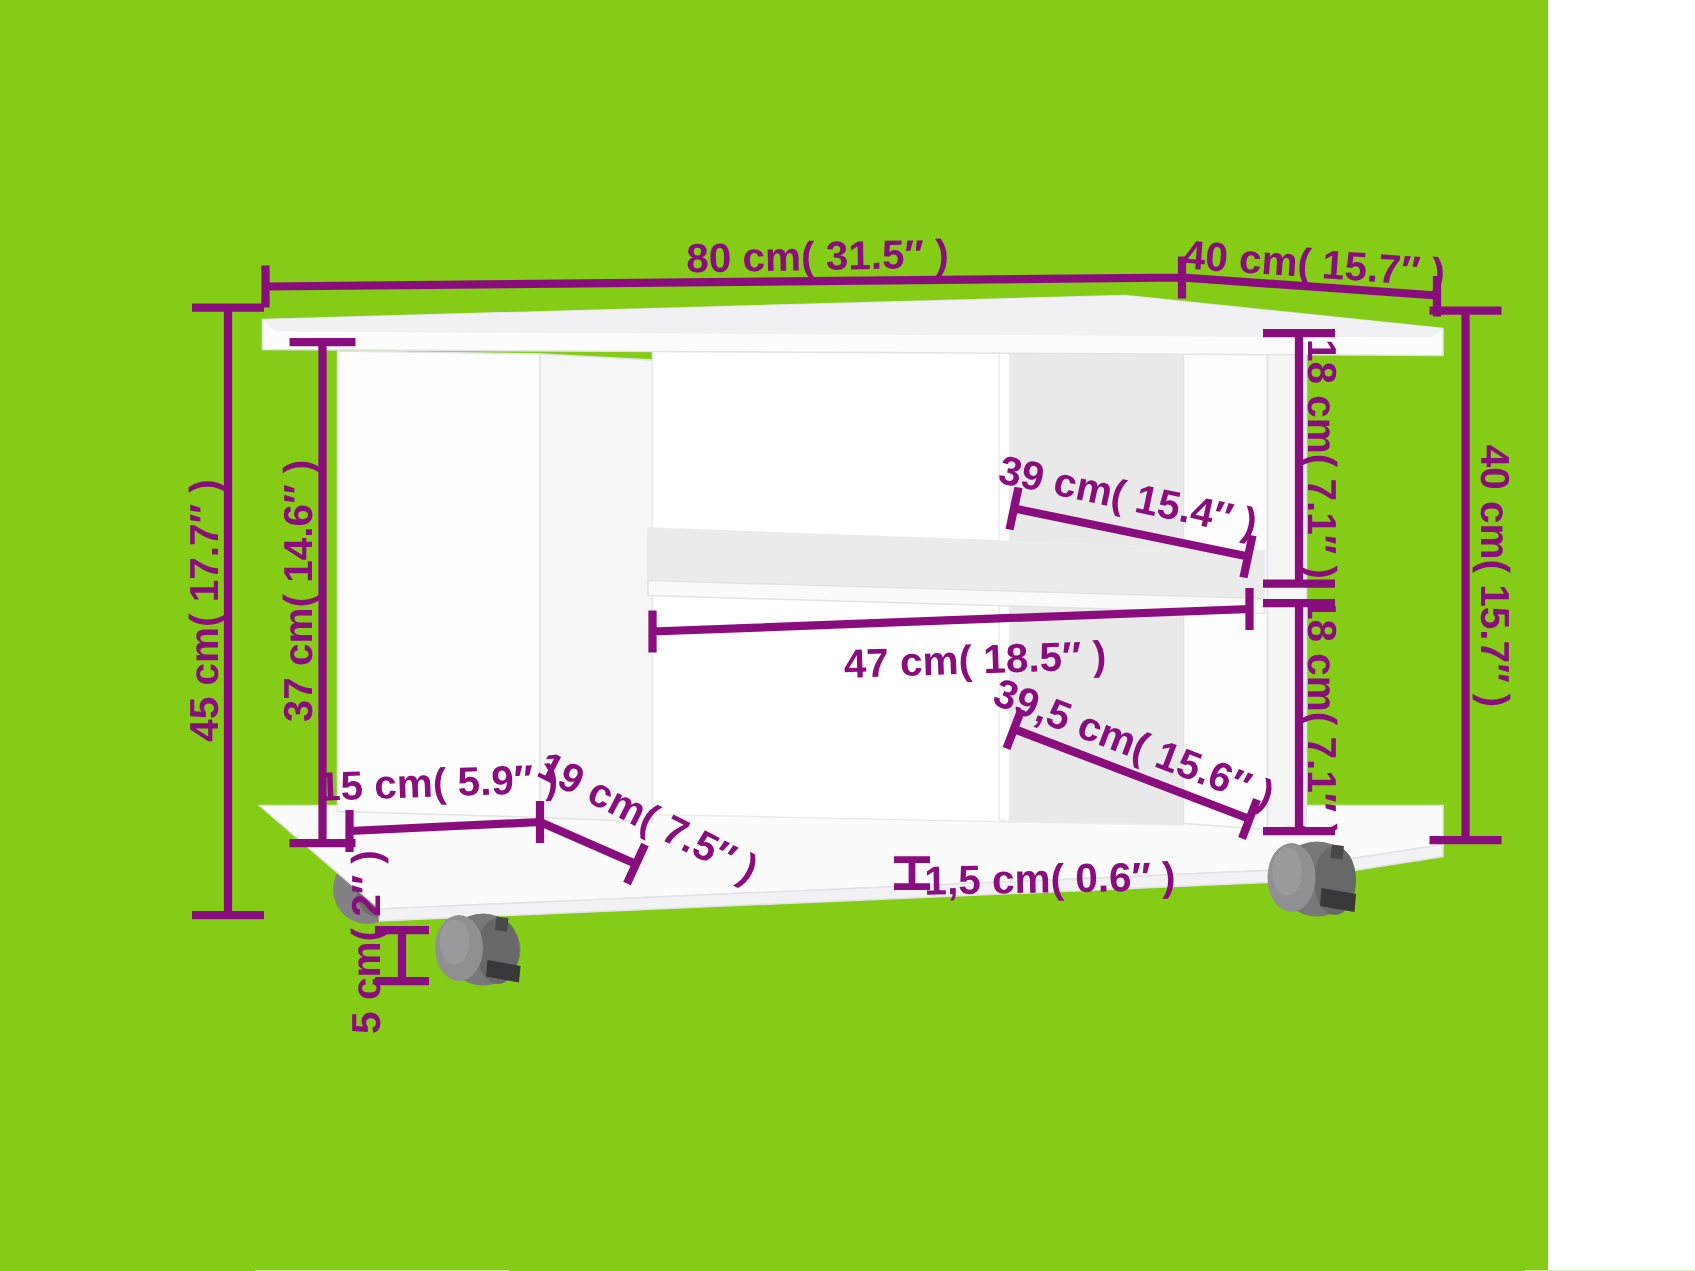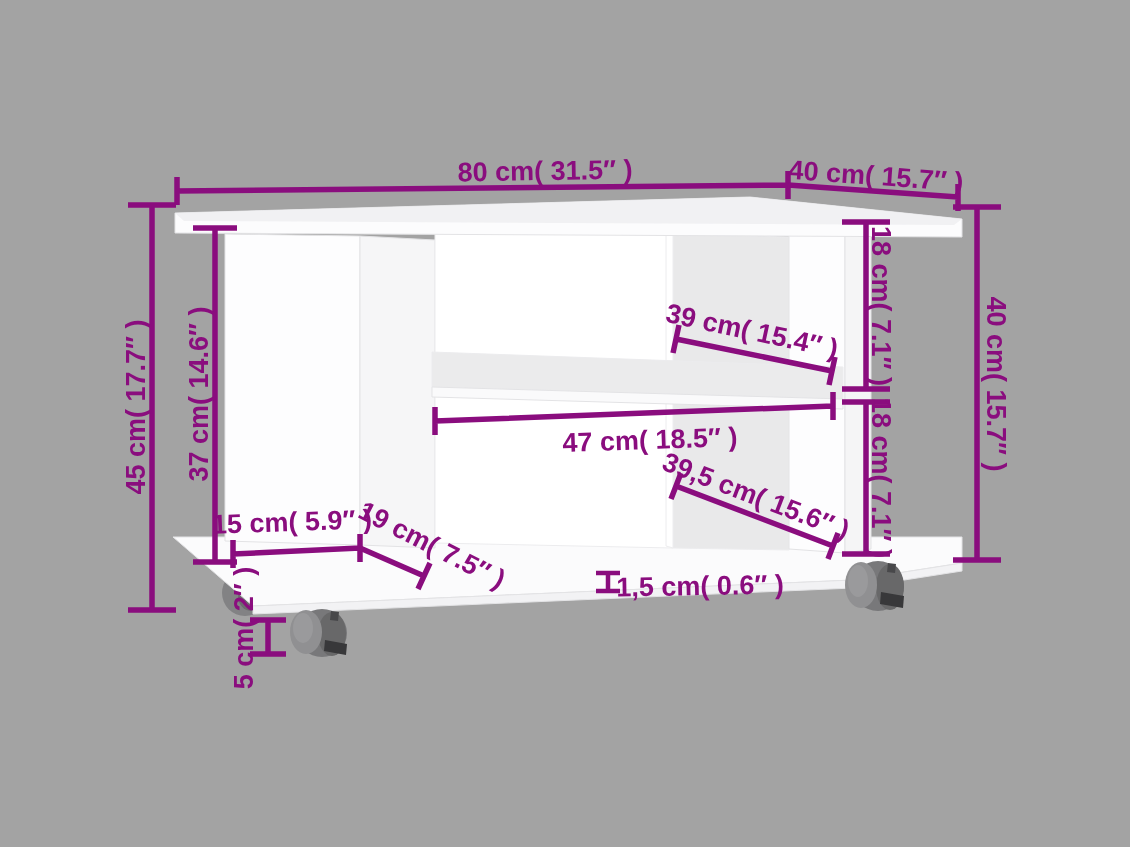--- a/index.html
+++ b/index.html
@@ -1,16 +1,16 @@
 <!DOCTYPE html>
 <html><head>
 <meta charset="utf-8">
 <style>
   html,body { margin:0; padding:0; background:#ffffff; }
-  .stage { position:relative; width:1130px; height:847px; background:#a3a3a3; overflow:hidden; }
+  .stage { position:relative; width:1032px; height:847px; background:#84cc16; overflow:hidden; }
   svg { display:block; }
   .dim-stroke { stroke:#8a0d7e; stroke-width:5.5; fill:none; stroke-linecap:butt; }
   .dim-stroke-thin { stroke:#8a0d7e; stroke-width:4.5; fill:none; stroke-linecap:butt; }
   .dim-label { fill:#8a0d7e; font-family:"Liberation Sans", sans-serif; font-weight:700; font-size:27px; text-anchor:middle; }
   .edge { stroke:#e3e3e5; stroke-width:1; }
   .edge-soft { stroke:#ececee; stroke-width:1; }
 </style>
 </head>
 <body>
 

